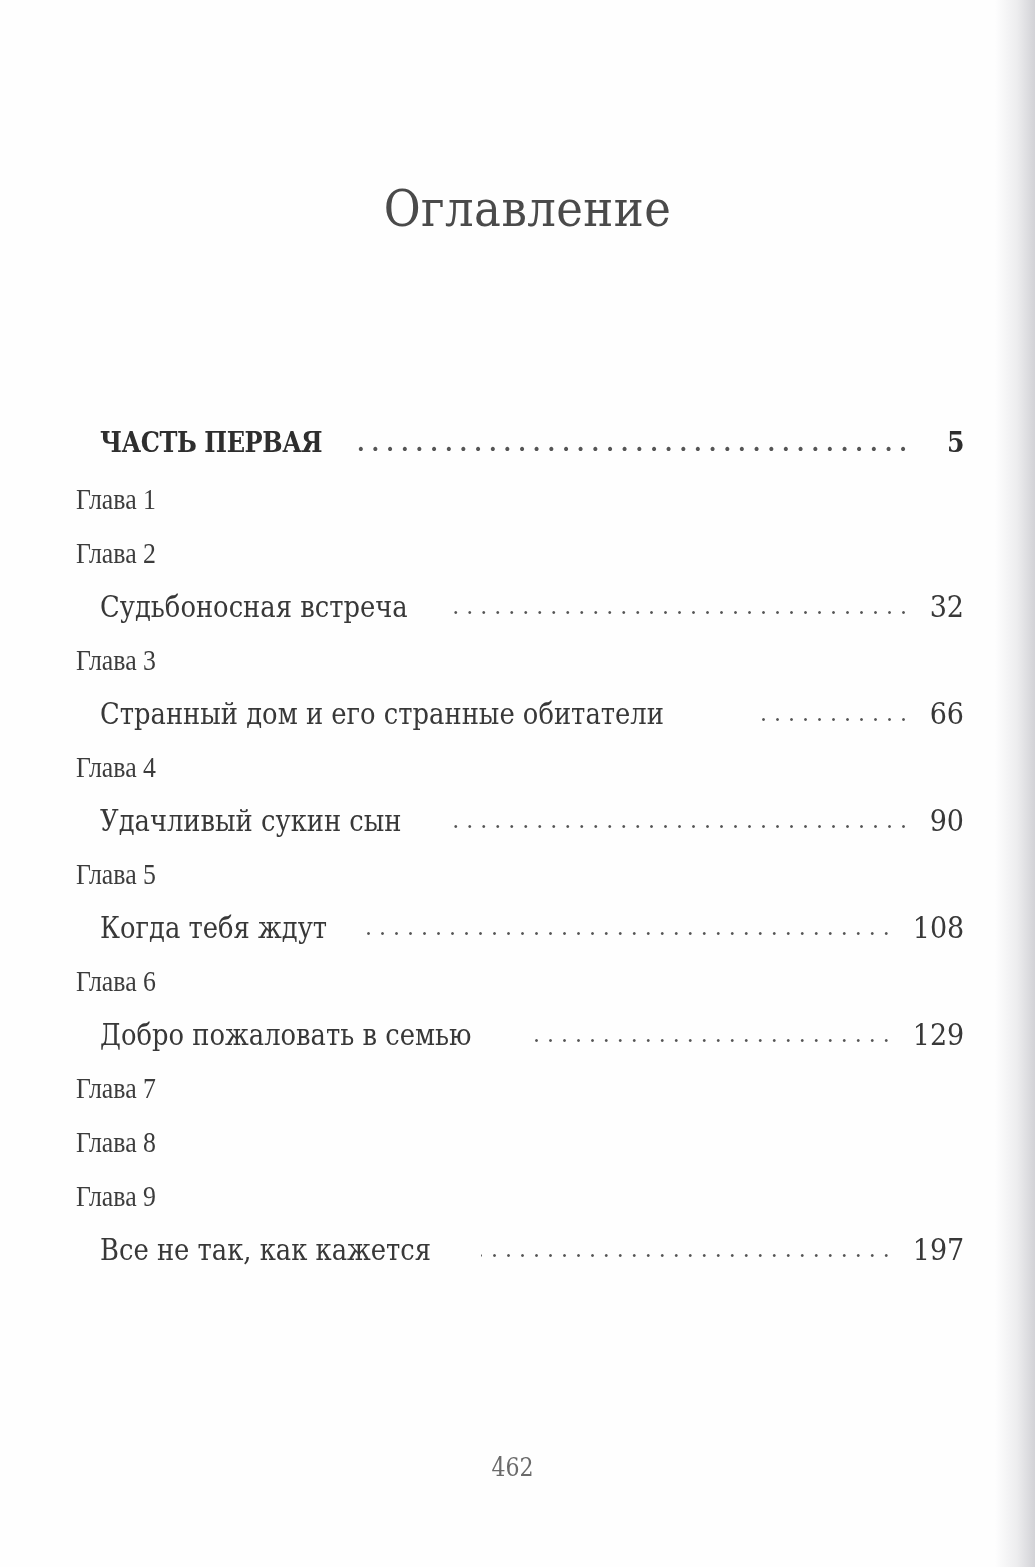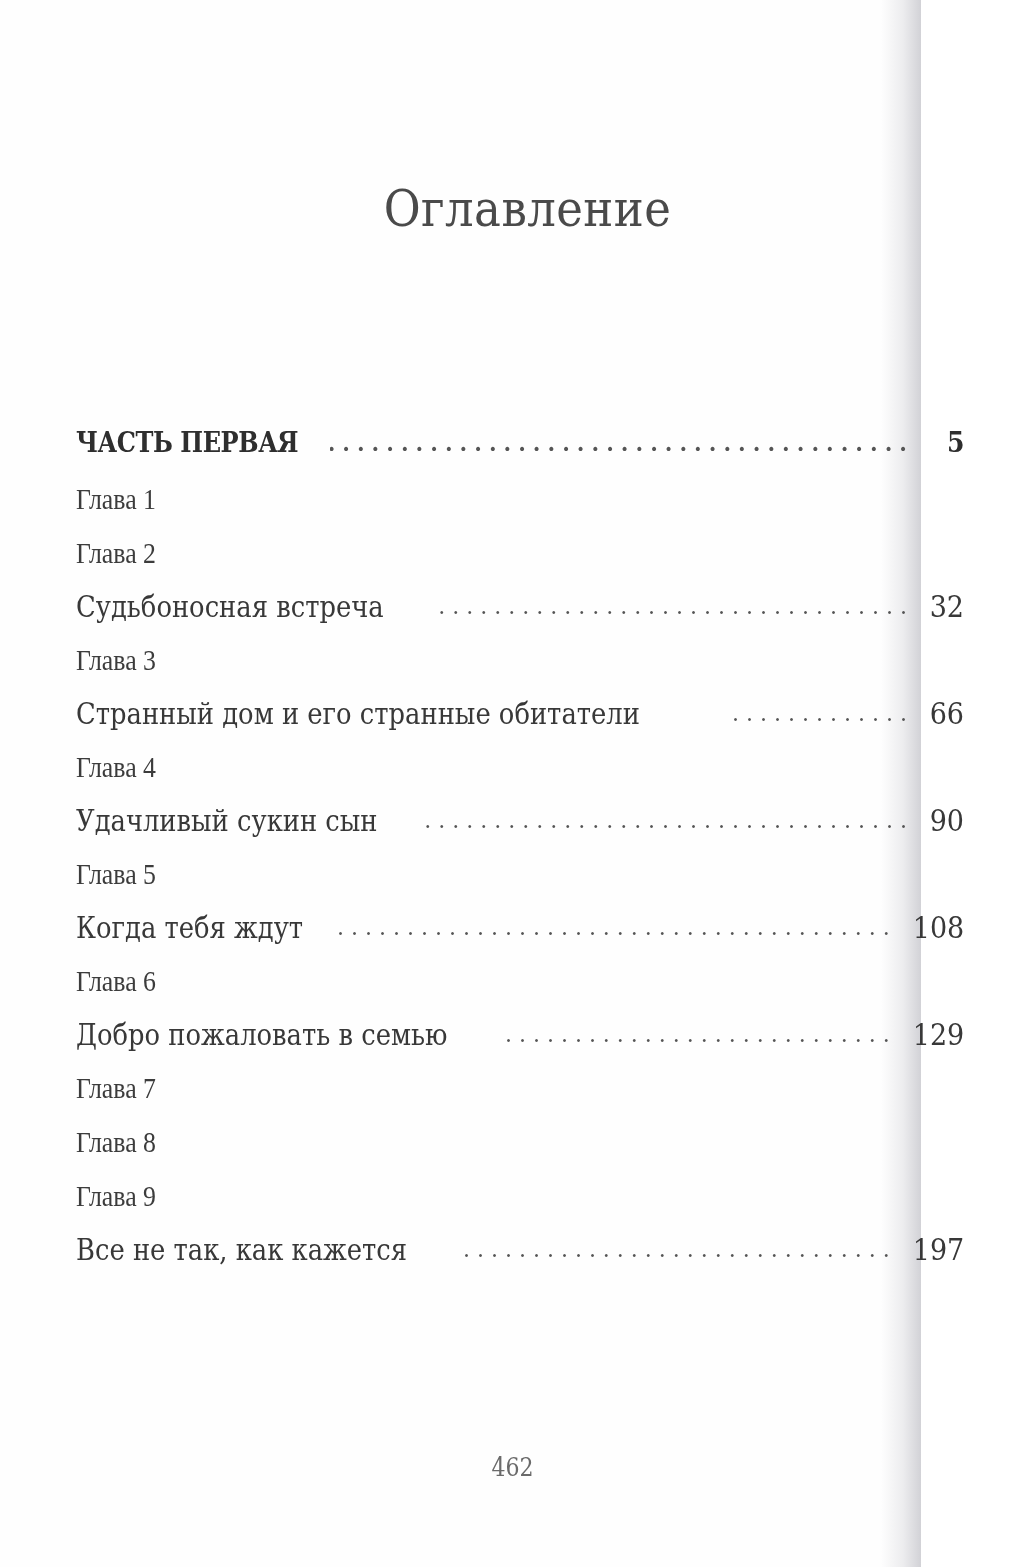--- a/index.html
+++ b/index.html
@@ -5,21 +5,21 @@
     html, body {
       margin: 0;
       padding: 0;
       width: 1035px;
       height: 1567px;
       background: #ffffff;
       overflow: hidden;
     }
     .page {
       position: relative;
-      width: 921px;
+      width: 1035px;
       height: 1567px;
       background: #fefefe;
       color: #3c3c3c;
       font-family: "DejaVu Serif", "Liberation Serif", serif;
     }
     .edge-shadow {
       position: absolute;
       top: 0;
       right: 0;
       width: 40px;
@@ -47,20 +47,21 @@
       width: 888px;
     }
     .row {
       display: flex;
       align-items: flex-start;
       height: 53px;
       font-size: 30px;
       line-height: 53px;
       color: #383838;
       white-space: nowrap;
+      margin-left: 24px;
     }
     .row.part {
       font-weight: bold;
       font-size: 28px;
       height: 58px;
       line-height: 58px;
       color: #2e2e2e;
       letter-spacing: -0.5px;
     }
     .label {

